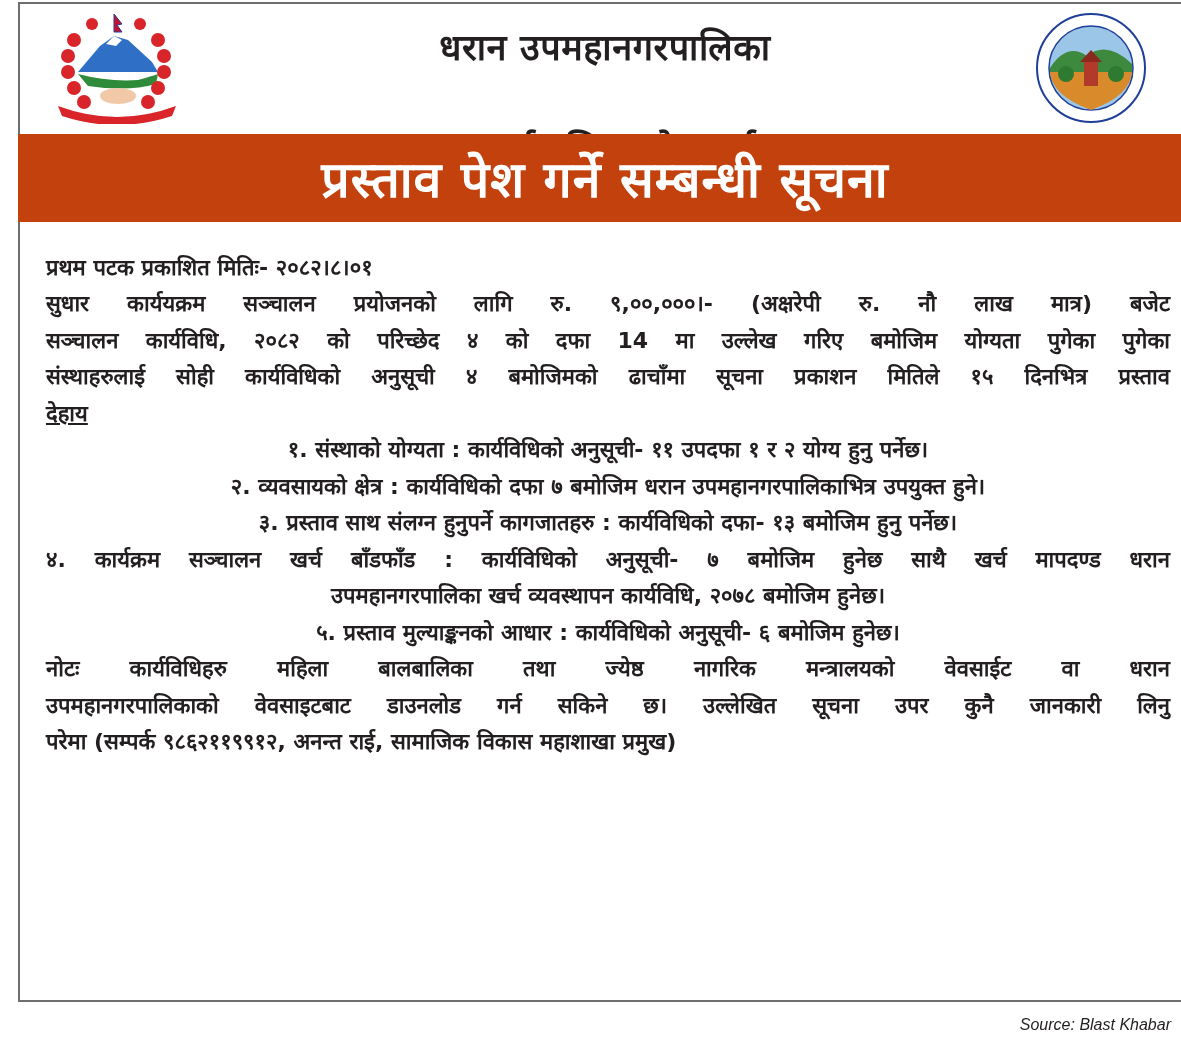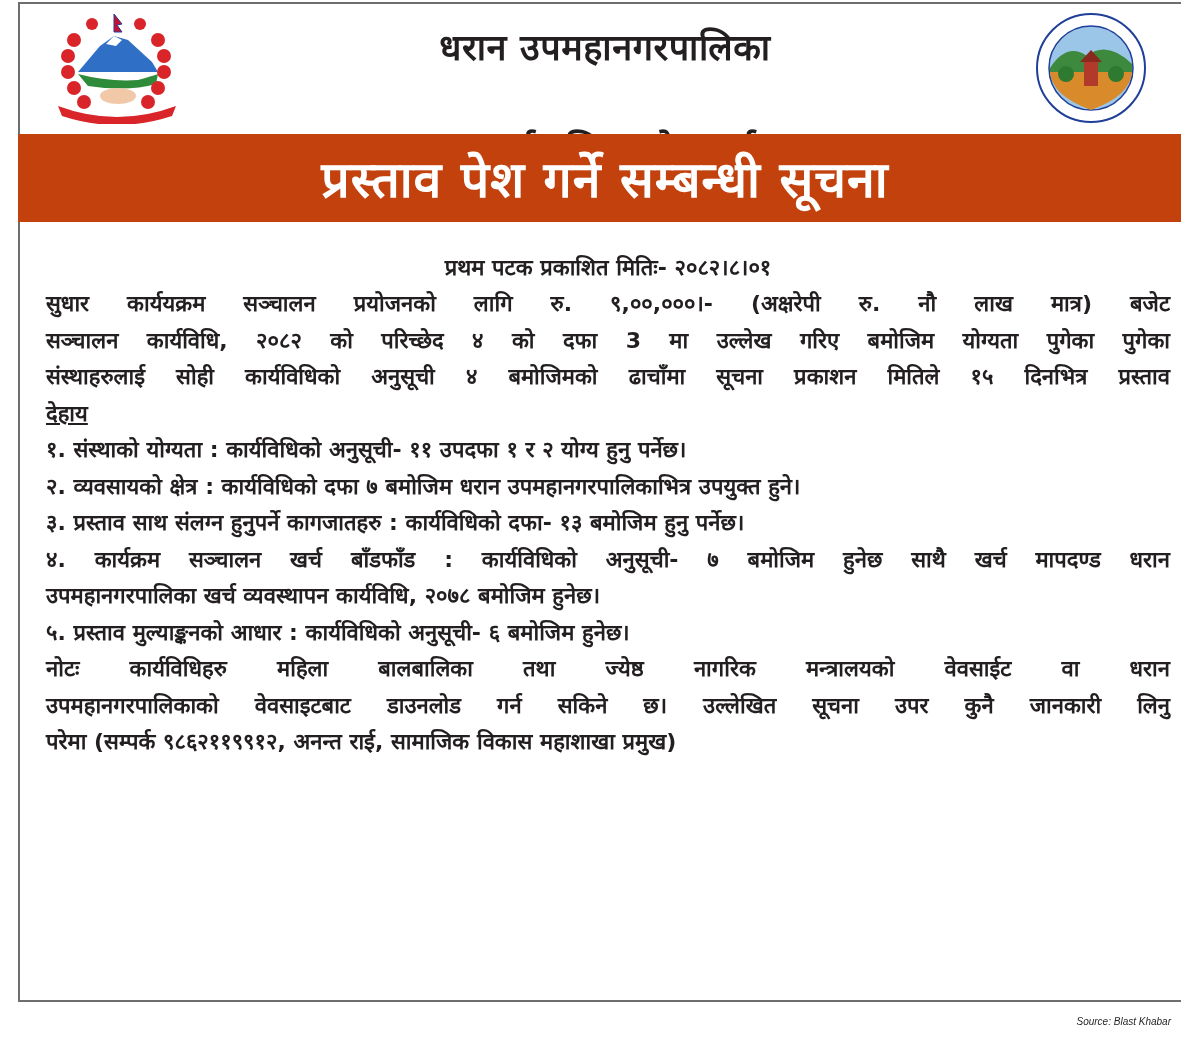--- a/index.html
+++ b/index.html
@@ -7,29 +7,29 @@
     .frame { position: absolute; left: 18px; top: 2px; width: 1174px; height: 1000px; border: 2px solid #6d6e70; box-sizing: border-box; background: #fff; }
     .header { position: absolute; left: 0; top: 0; width: 100%; height: 128px; }
     .emblem { position: absolute; left: 28px; top: 6px; width: 138px; height: 114px; }
     .city-logo { position: absolute; left: 1012px; top: 8px; width: 118px; height: 112px; }
     .org-title { position: absolute; left: 180px; width: 810px; text-align: center; font-weight: bold; font-size: 36px; letter-spacing: 0.5px; color: #231f20; }
     .org-title.l1 { top: 18px; }
     .org-title.l2 { top: 72px; margin-top: 48px; }
     .banner { position: absolute; left: 0; top: 130px; width: 100%; height: 88px; background: #c2410c; display: flex; align-items: center; justify-content: center; }
     .banner-text { color: #fff; font-weight: bold; font-size: 50px; letter-spacing: 1px; }
     .body { position: absolute; left: 26px; top: 246px; width: 1124px; font-size: 22px; font-weight: bold; line-height: 36.5px; }
-    .date-line { text-align: center; height: 36px; }
+    .date-line { text-align: left; height: 36px; }
     .para { text-align: justify; text-align-last: left; }
     .para-line { display: block; text-align: justify; text-align-last: justify; white-space: nowrap; }
     .para-line.last { text-align-last: left; }
     .heading-dehay { text-decoration: underline; display: inline-block; }
-    .item { display: block; white-space: nowrap; }
+    .item { display: block; white-space: nowrap; text-align: center; }
     .note-line { display: block; text-align: justify; text-align-last: justify; white-space: nowrap; }
     .note-line.last { text-align-last: left; }
-    .source { position: absolute; right: 10px; top: 1016px; font-family: "Liberation Sans", sans-serif; font-style: italic; font-size: 10px; color: #231f20; }
+    .source { position: absolute; right: 10px; top: 1016px; font-family: "Liberation Sans", sans-serif; font-style: italic; font-size: 16px; color: #231f20; }
   </style>
 </head>
 <body>
 
 <div class="frame">
 
   <div class="header">
     <svg class="emblem" viewBox="0 0 138 114">
 
       <polygon points="66,4 66,22 74,22 69,15 74,14 66,4" fill="#c8102e" stroke="#1f3f99" stroke-width="1"></polygon>
@@ -76,21 +76,21 @@
 
   <div class="banner" style="left:-2px; width:1174px;">
     <div class="banner-text">प्रस्ताव पेश गर्ने सम्बन्धी सूचना</div>
   </div>
 
   <div class="body">
     <div class="date-line">प्रथम पटक प्रकाशित मितिः- २०८२।८।०१</div>
 
     <div class="para">
       <span class="para-line">सुधार कार्ययक्रम सञ्चालन प्रयोजनको लागि रु. ९,००,०००।- (अक्षरेपी रु. नौ लाख मात्र) बजेट</span>
-      <span class="para-line">सञ्चालन कार्यविधि, २०८२ को परिच्छेद ४ को दफा 3 मा उल्लेख गरिए बमोजिम योग्यता पुगेका पुगेका</span>
+      <span class="para-line">सञ्चालन कार्यविधि, २०८२ को परिच्छेद ४ को दफा 14 मा उल्लेख गरिए बमोजिम योग्यता पुगेका पुगेका</span>
       <span class="para-line">संस्थाहरुलाई सोही कार्यविधिको अनुसूची ४ बमोजिमको ढाचाँमा सूचना प्रकाशन मितिले १५ दिनभित्र प्रस्ताव</span>
     </div>
 
     <div class="heading-dehay">देहाय</div>
 
     <div>
       <span class="item">१. संस्थाको योग्यता : कार्यविधिको अनुसूची- ११ उपदफा १ र २ योग्य हुनु पर्नेछ।</span>
       <span class="item">२. व्यवसायको क्षेत्र : कार्यविधिको दफा ७ बमोजिम धरान उपमहानगरपालिकाभित्र उपयुक्त हुने।</span>
       <span class="item">३. प्रस्ताव साथ संलग्न हुनुपर्ने कागजातहरु : कार्यविधिको दफा- १३ बमोजिम हुनु पर्नेछ।</span>
       <span class="para-line">४. कार्यक्रम सञ्चालन खर्च बाँडफाँड : कार्यविधिको अनुसूची- ७ बमोजिम हुनेछ  साथै खर्च मापदण्ड धरान</span>

